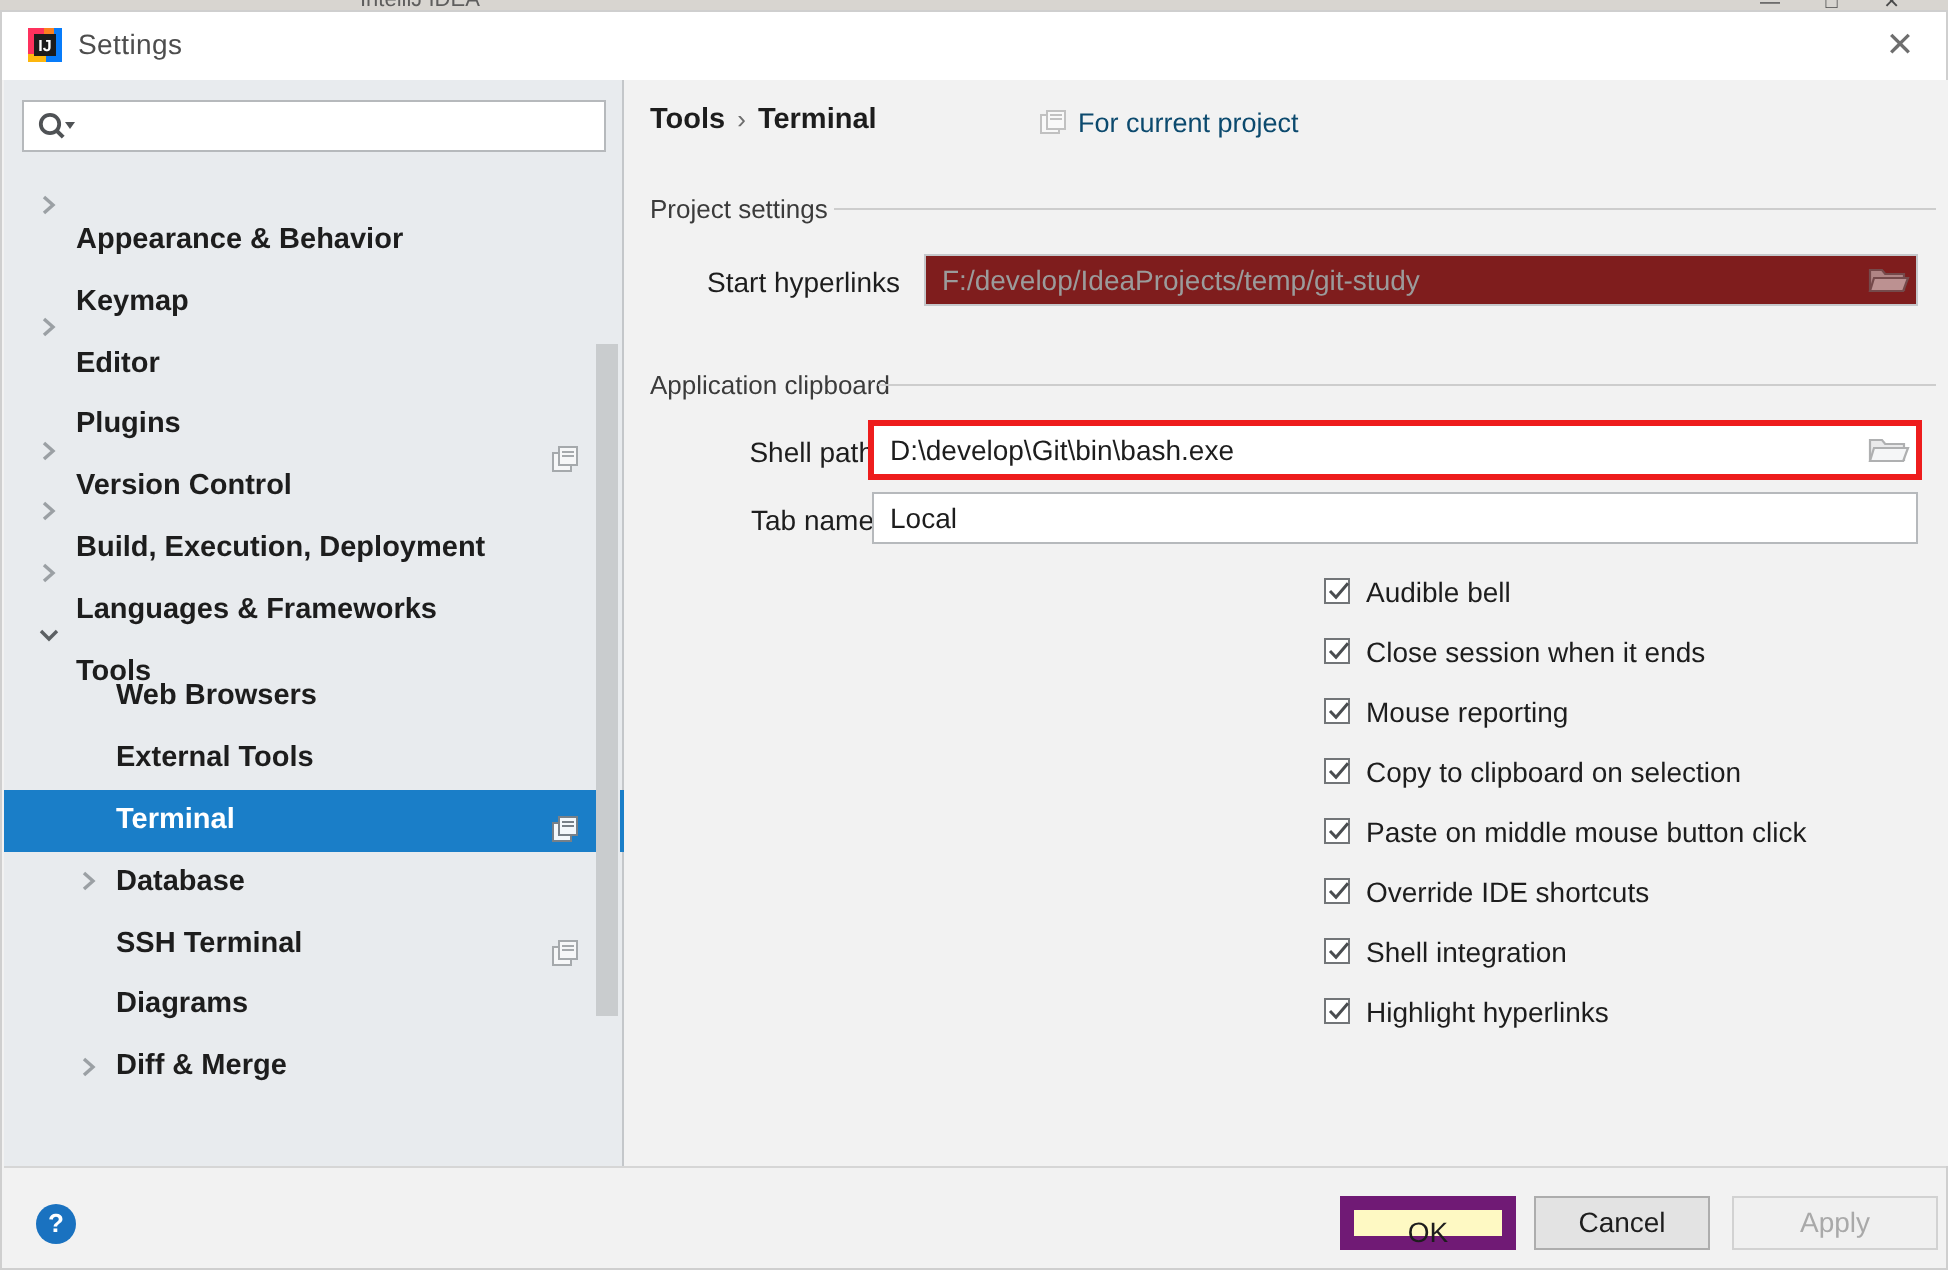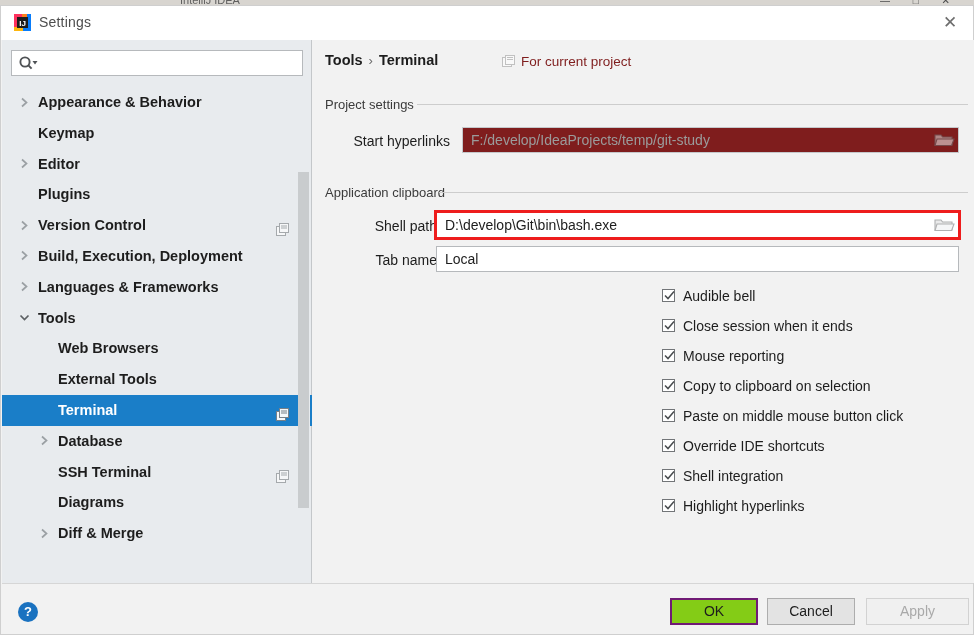--- a/index.html
+++ b/index.html
@@ -143,21 +143,21 @@
     line-height: 30.8px;
     text-align: center;
     font-size: 0;
   }
   .chevron svg { vertical-align: middle; }
   .tree-label {
     position: absolute;
     font-size: 14.5px;
   }
   .lvl0 > .chevron { left: 14px; }
-  .lvl0 > .tree-label { left: 36px; font-weight: bold; }
+  .lvl0 > .tree-label { left: 36px; font-weight: bold; margin-top: 18px; }
   .lvl1 > .chevron { left: 34px; }
   .lvl1 > .tree-label { left: 56px; font-weight: bold; }
   .mod-icon {
     position: absolute;
     right: 22px; top: 8px;
     width: 14px; height: 14px;
     opacity: .62;
   }
   .tree-row.selected .mod-icon { opacity: .95; }
 
@@ -195,23 +195,23 @@
     white-space: nowrap;
   }
   .crumb-sep {
     font-weight: normal;
     color: #6d6d6d;
     padding: 0 6px;
     font-size: 13px;
   }
   .scope-hint {
     position: absolute;
-    left: 190px; top: 14px;
+    left: 208px; top: 14px;
     font-size: 13.5px;
-    color: #7f1d1d;
+    color: #0c4a6e;
     white-space: nowrap;
   }
   .scope-icon {
     display: inline-block;
     width: 13px; height: 13px;
     vertical-align: -2px;
     margin-right: 6px;
     opacity: .55;
   }
 
@@ -320,22 +320,22 @@
     height: 27px;
     line-height: 25px;
     text-align: center;
     font-size: 14px;
     color: #1d1d1d;
     background: #e3e3e3;
     border: 1px solid #adadad;
     box-sizing: border-box;
   }
   .btn.default {
-    background: #84cc16;
-    border: 2px solid #701a75;
+    background: #fef9c3;
+    border: 7px solid #701a75;
     line-height: 23px;
   }
   .btn.disabled {
     color: #a9a9a9;
     background: #f0f0f0;
     border-color: #d2d2d2;
   }
   #ok-button   { left: 668px; width: 88px; }
   #cancel-button { left: 765px; width: 88px; }
   #apply-button  { left: 864px; width: 103px; }

